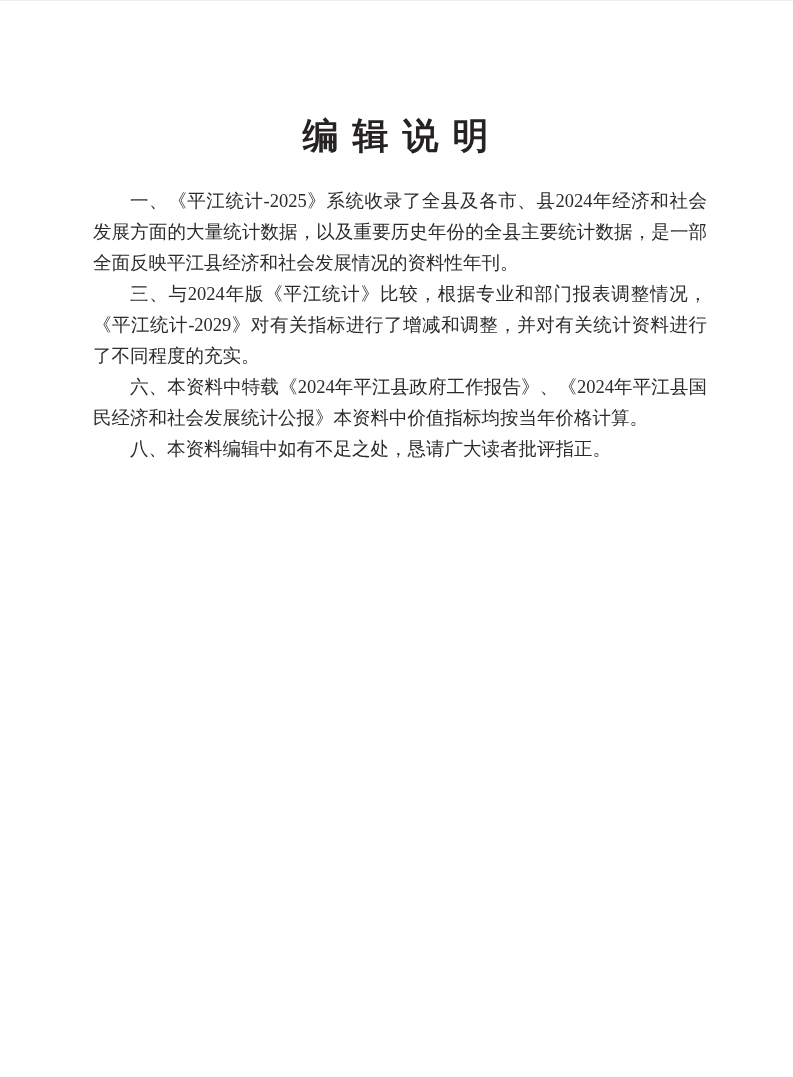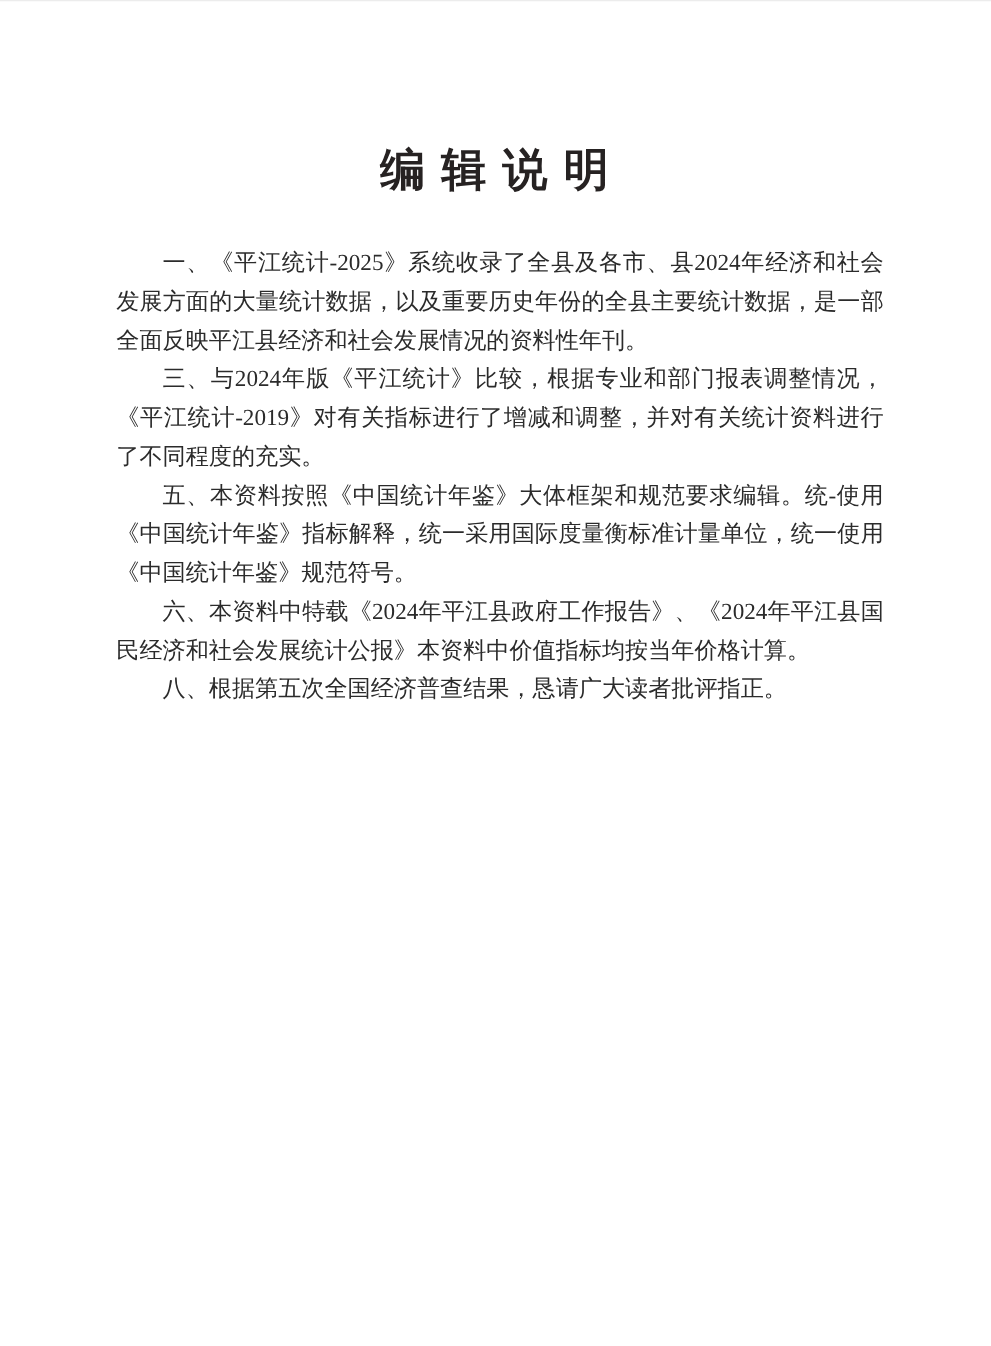--- a/index.html
+++ b/index.html
@@ -18,42 +18,41 @@
     font-family: "Liberation Serif", "DejaVu Serif", serif;
   }
   .title {
     margin: 112px 0 0 0;
     text-align: center;
     font-size: 36px;
     font-weight: 700;
     letter-spacing: 2px;
     color: #262222;
     line-height: 1.3;
-    font-family: Liberation Serif, serif;
+    font-family: Liberation Sans, sans-serif;
   }
   .content {
-    margin: 36px 86px 0 93px;
+    margin: 26px 86px 0 93px;
   }
   .content p {
     margin: 0;
     padding: 0;
     font-size: 18.5px;
     line-height: 31px;
     color: #2b2b2b;
     text-align: justify;
     text-justify: inter-ideograph;
     text-indent: 2em;
     word-break: break-all;
   }
 </style>
 </head>
 <body>
 
 <div class="page">
   <h1 class="title">编 辑 说 明</h1>
   <div class="content">
     <p>一、《平江统计-2025》系统收录了全县及各市、县2024年经济和社会发展方面的大量统计数据，以及重要历史年份的全县主要统计数据，是一部全面反映平江县经济和社会发展情况的资料性年刊。</p>
-    <p>三、与2024年版《平江统计》比较，根据专业和部门报表调整情况，《平江统计-2019》对有关指标进行了增减和调整，并对有关统计资料进行了不同程度的充实。</p>
-    <p>五、本资料按照《中国统计年鉴》大体框架和规范要求编辑。统-使用《中国统计年鉴》指标解释，统一采用国际度量衡标准计量单位，统一使用《中国统计年鉴》规范符号。</p>
+    <p>三、与2024年版《平江统计》比较，根据专业和部门报表调整情况，《平江统计-2029》对有关指标进行了增减和调整，并对有关统计资料进行了不同程度的充实。</p>
     <p>六、本资料中特载《2024年平江县政府工作报告》、《2024年平江县国民经济和社会发展统计公报》本资料中价值指标均按当年价格计算。</p>
-    <p>八、根据第五次全国经济普查结果，恳请广大读者批评指正。</p>
+    <p>八、本资料编辑中如有不足之处，恳请广大读者批评指正。</p>
   </div>
 </div>
 
 </body></html>

